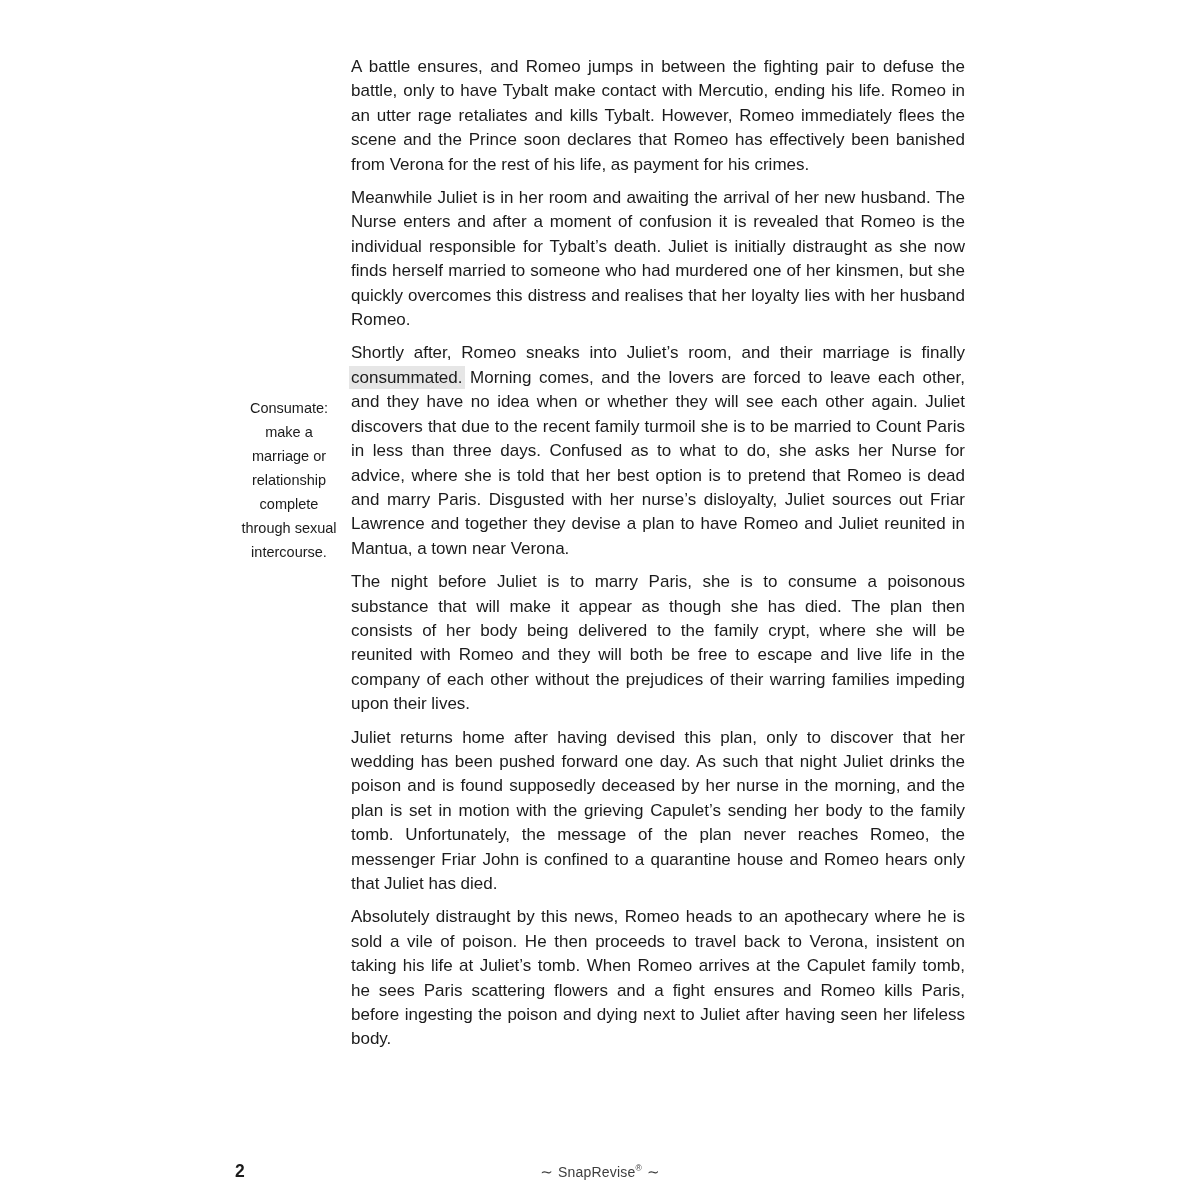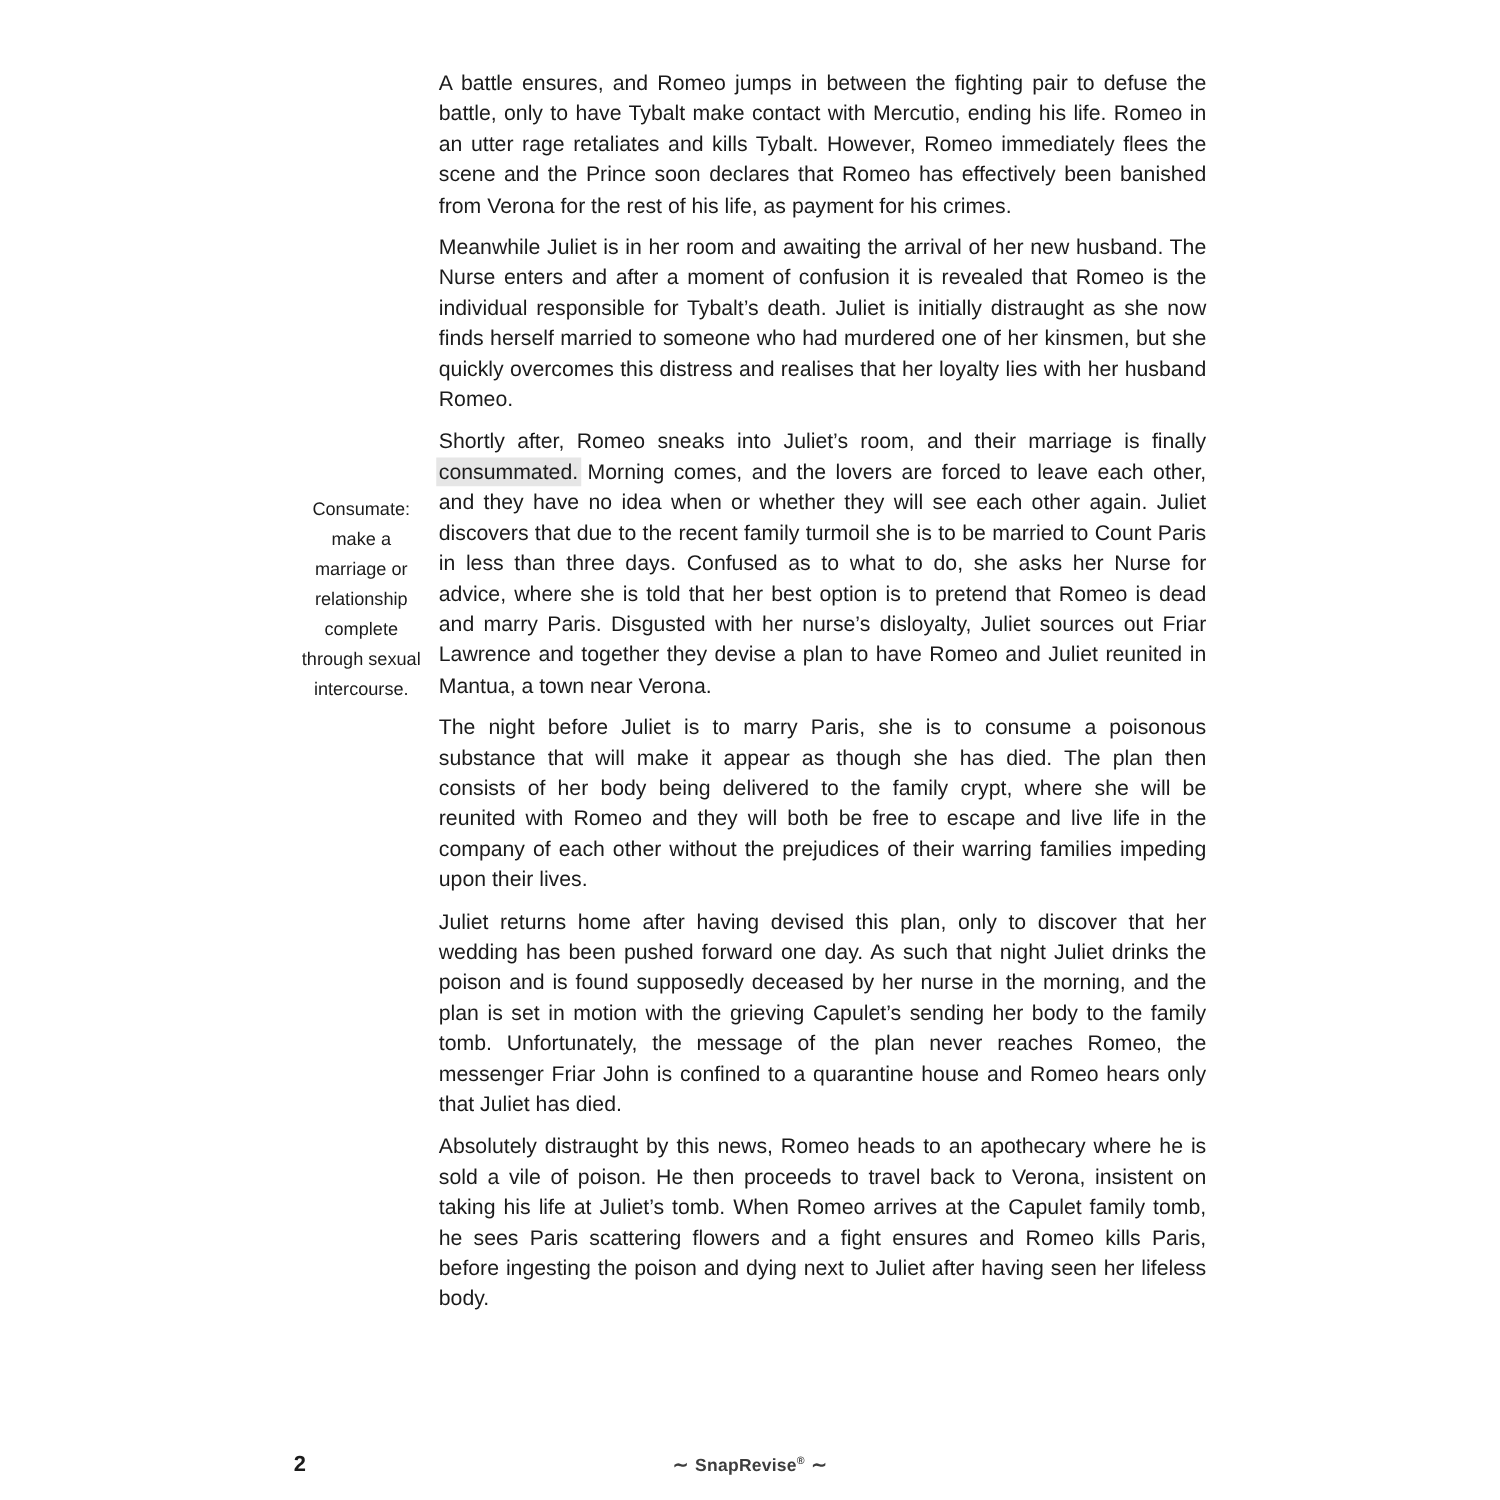--- a/index.html
+++ b/index.html
@@ -62,21 +62,20 @@
   }
   .footer-brand{
     position:absolute;
     left:0;
     top:1163px;
     width:1200px;
     text-align:center;
     font-size:14px;
     color:var(--footer-color);
     letter-spacing:0.2px;
-    font-weight:bold;
   }
   .footer-brand .tilde{
     font-size:15px;
     padding:0 5px;
     color:var(--footer-color);
   }
   .footer-brand sup{
     font-size:8.5px;
     vertical-align:super;
     line-height:0;

